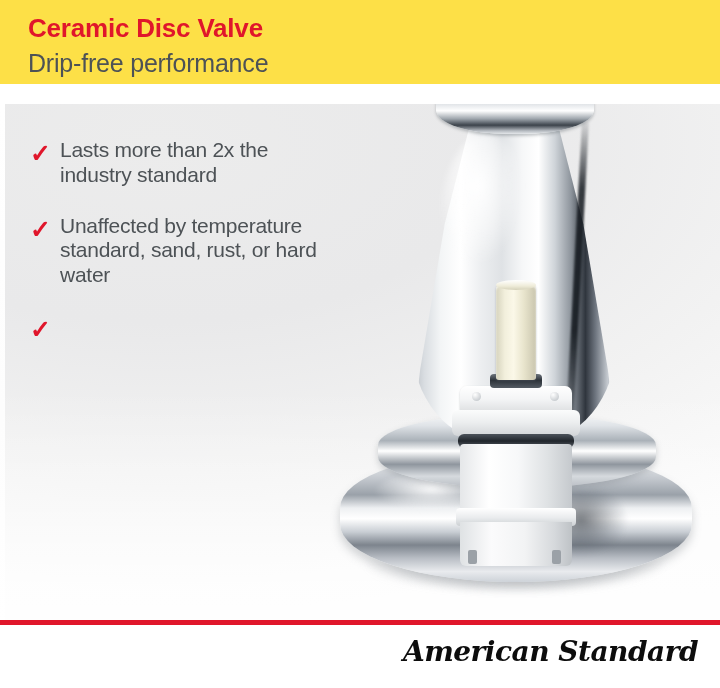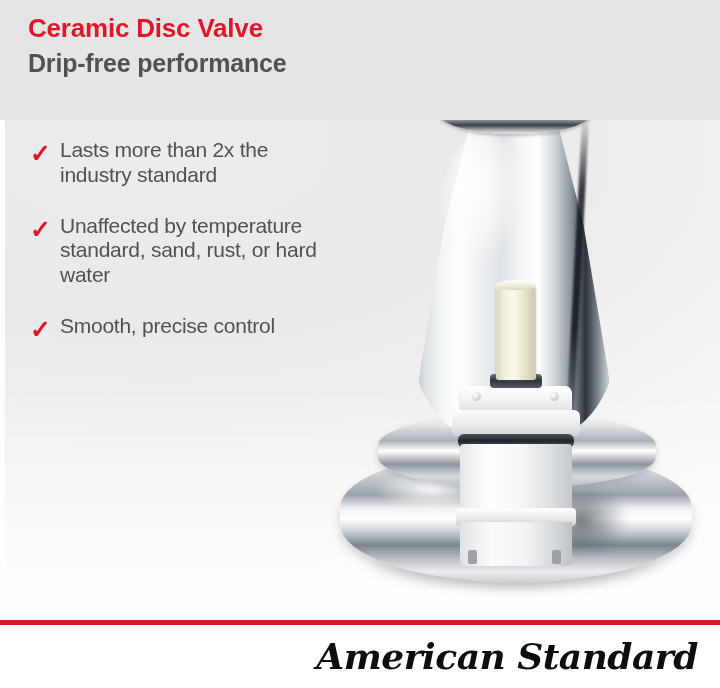--- a/index.html
+++ b/index.html
@@ -6,30 +6,30 @@
   body{
     width:720px;height:688px;overflow:hidden;
     background:#ffffff;
     font-family:"Liberation Sans", sans-serif;
     -webkit-font-smoothing:antialiased;
   }
   .page{position:relative;width:720px;height:688px;background:#fff;}
 
   
   .header{
-    position:absolute;left:0;top:0;width:720px;height:120px;
-    background:#e5e5e5;box-sizing:border-box;padding:14px 16px 0 28px;
+    position:absolute;left:0;top:0;width:720px;height:84px;
+    background:#fde047;box-sizing:border-box;padding:14px 16px 0 28px;
     z-index:7;
   }
   .title{
     font-size:26px;font-weight:bold;letter-spacing:-0.2px;
     color:#e0162b;line-height:1.15;margin:0;
   }
   .subtitle{
-    font-size:25px;font-weight:bold;letter-spacing:-0.2px;
+    font-size:25px;font-weight:normal;letter-spacing:-0.2px;
     color:#4d5256;line-height:1.2;margin:4px 16px 0 0;
   }
 
   
   .content{
     position:absolute;left:0;top:104px;width:720px;height:518px;
     overflow:hidden;
     background:
       radial-gradient(125% 90% at 22% 8%, #ececec 0%, #e9e9ea 38%, #f2f2f2 70%, #fbfbfb 100%),
       linear-gradient(180deg,#e8e8e9 0%,#eeeeef 46%,#f9f9fa 82%,#ffffff 100%);
@@ -212,21 +212,21 @@
     background:#e0162b;z-index:8;
   }
   .footer{
     position:absolute;left:0;top:625px;width:720px;height:63px;
     background:#ffffff;z-index:8;
   }
   .logo{
     position:absolute;right:22px;top:10px;
     font-family:"DejaVu Serif", serif;
     font-style:italic;font-weight:bold;
-    font-size:36px;letter-spacing:-0.5px;color:#0d0d0d;
+    font-size:28px;letter-spacing:-0.5px;color:#0d0d0d;
     white-space:nowrap;
   }
 </style>
 </head>
 <body>
 
 <div class="page">
 
   <div class="header">
     <div class="title">Ceramic Disc Valve</div>
@@ -271,21 +271,20 @@
       <span class="btext">Lasts more than 2x the industry standard</span>
     </div>
 
     <div class="bullet">
       <span class="check">✓</span>
       <span class="btext">Unaffected by temperature standard, sand, rust, or hard water</span>
     </div>
 
     <div class="bullet">
       <span class="check">✓</span>
-      <span class="btext">Smooth, precise control</span>
     </div>
 
   </div>
 
   <div class="rule"></div>
   <div class="footer">
     <div class="logo">American Standard</div>
   </div>
 
 </div>

